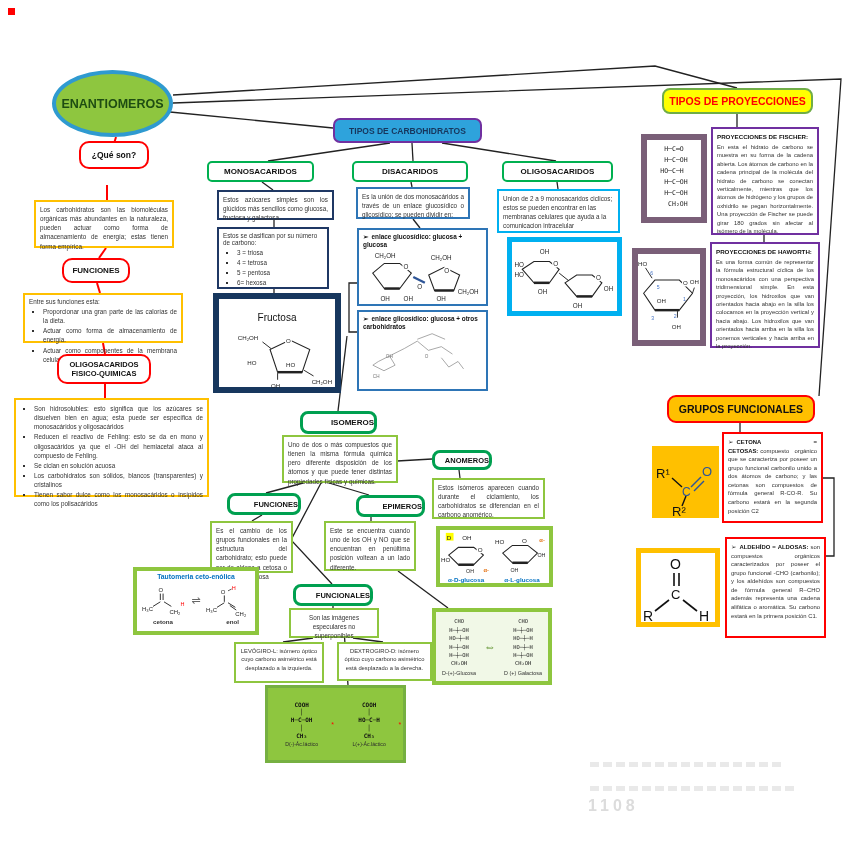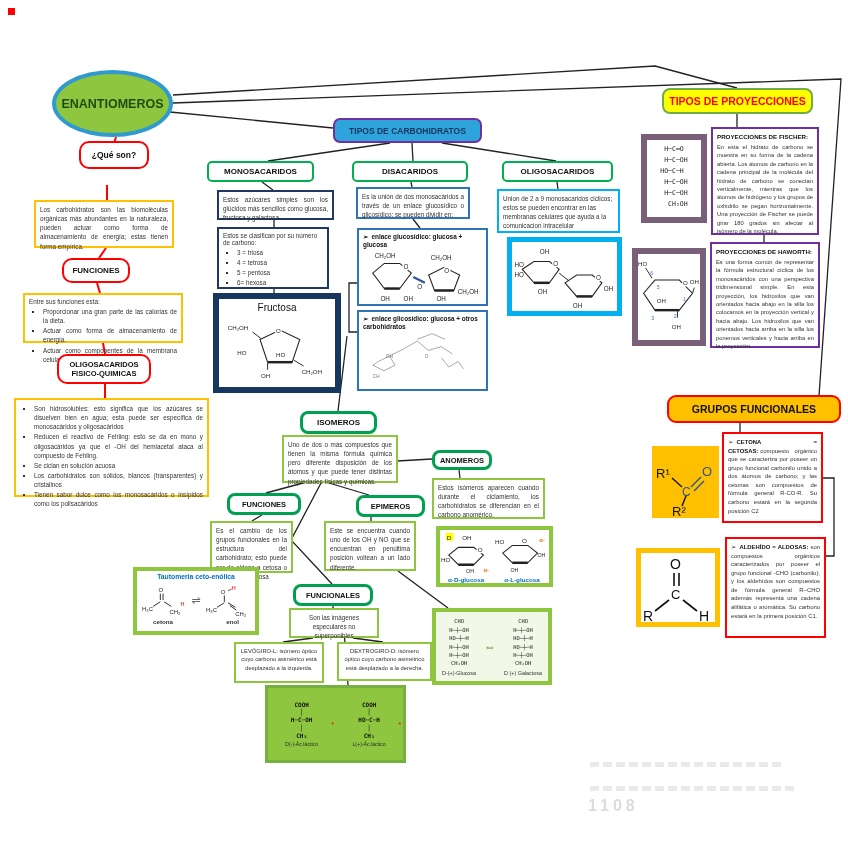--- a/index.html
+++ b/index.html
@@ -8,21 +8,21 @@
   #connectors{position:absolute;left:0;top:0;z-index:0;}
   .b{position:absolute;box-sizing:border-box;background:#fff;z-index:1;}
   .cap{font-weight:bold;text-align:center;display:flex;align-items:center;justify-content:center;color:#111;}
   .rred{border:2.5px solid #ff0000;border-radius:10px;}
   .orangeb{border:2.5px solid #ffc000;}
   .navyb{border:2px solid #1f3864;}
   .blueb{border:2px solid #2e75b6;}
   .cyanb{border:2px solid #00b0f0;}
   .cyanthick{border:5px solid #00b0f0;}
   .greenlab{border:2.5px solid #00b050;border-radius:5px;}
-  .isolab{border:3px solid #00a050;border-radius:8px;}
+  .isolab{border:3px solid #00a050;border-radius:8px;justify-content:flex-end;}
   .lgreenb{border:2px solid #8ec63f;}
   .lgreenthick{border:4px solid #8ec63f;}
   .purpleb{border:2px solid #7030a0;}
   .purplethick{border:6px solid #7a5f78;}
   .redb{border:2px solid #ff0000;}
   .navythick{border:6px solid #17375e;}
   .p6{font-size:6.3px;line-height:1.45;text-align:justify;padding:3px 4px;}
   .p6c{font-size:6.3px;line-height:1.45;text-align:center;padding:3px 4px;}
   .intro{font-size:6.3px;padding:3px 4px 0 4px;}
   ul.blist{margin:2px 0 0 0;padding:0 4px 0 18px;list-style-type:square;}
@@ -148,21 +148,21 @@
   <div class="b navyb" style="left:217px;top:227px;width:112px;height:62px;">
     <div class="intro">Estos se clasifican por su número de carbono:</div>
     <ul class="blist">
       <li>3 = triosa</li>
       <li>4 = tetrosa</li>
       <li>5 = pentosa</li>
       <li>6= hexosa</li>
     </ul>
   </div>
 
-  <div class="b navythick" style="left:213px;top:293px;width:128px;height:100px;padding:3px;">
+  <div class="b navythick" style="left:213px;top:293px;width:128px;height:100px;padding:13px;">
     <div style="text-align:center;font-size:10px;color:#111;">Fructosa</div>
     <svg width="112" height="70" viewBox="0 0 118 74">
       <path class="ring" d="M40 28 L61 18 L82 28 L74 52 L48 52 Z"></path>
       <path class="bold-edge" d="M48 52 L74 52"></path>
       <line x1="32" y1="20" x2="41" y2="27" stroke="#222" stroke-width="1"></line>
       <line x1="48" y1="53" x2="48" y2="60" stroke="#222" stroke-width="1"></line>
       <line x1="76" y1="50" x2="86" y2="56" stroke="#222" stroke-width="1"></line>
       <text x="6" y="18" class="chem">CH₂OH</text>
       <text x="57" y="21" class="chemhalo">O</text>
       <text x="16" y="44" class="chem">HO</text>
@@ -277,21 +277,21 @@
       <text x="14" y="68" class="hnum">3</text>
       <text x="20" y="50" class="chem">OH</text>
     </svg>
   </div>
 
   <div class="b purpleb" style="left:710px;top:242px;width:110px;height:106px;">
     <div class="fh">PROYECCIONES DE HAWORTH:</div>
     <div class="p6" style="font-size:5.8px;">Es una forma común de representar la fórmula estructural cíclica de los monosacáridos con una perspectiva tridimensional simple. En esta proyección, los hidroxilos que van orientados hacia abajo en la silla los colocamos en la proyección vertical y hacia abajo. Los hidroxilos que van orientados hacia arriba en la silla los ponemos verticales y hacia arriba en la proyección.</div>
   </div>
 
-  <div class="b cap" style="left:667px;top:395px;width:174px;height:28px;background:#ffc000;border:2.5px solid #ff0000;border-radius:9px;font-size:10.5px;color:#111;">
+  <div class="b cap" style="left:667px;top:395px;width:148px;height:28px;background:#ffc000;border:2.5px solid #ff0000;border-radius:9px;font-size:10.5px;color:#111;">
     <span>GRUPOS FUNCIONALES</span>
   </div>
 
   <div class="b" style="left:652px;top:446px;width:67px;height:72px;background:#ffc000;border:none;">
     <svg width="67" height="72" viewBox="0 0 67 72">
       <line x1="20" y1="32" x2="30" y2="41" stroke="#111" stroke-width="1.4"></line>
       <line x1="39" y1="41" x2="49" y2="31" stroke="#2e5597" stroke-width="1.4"></line>
       <line x1="42" y1="45" x2="52" y2="35" stroke="#2e5597" stroke-width="1.4"></line>
       <line x1="34" y1="50" x2="30" y2="60" stroke="#111" stroke-width="1.4"></line>
       <text x="4" y="32" style="font-size:13px;fill:#111;">R¹</text>

